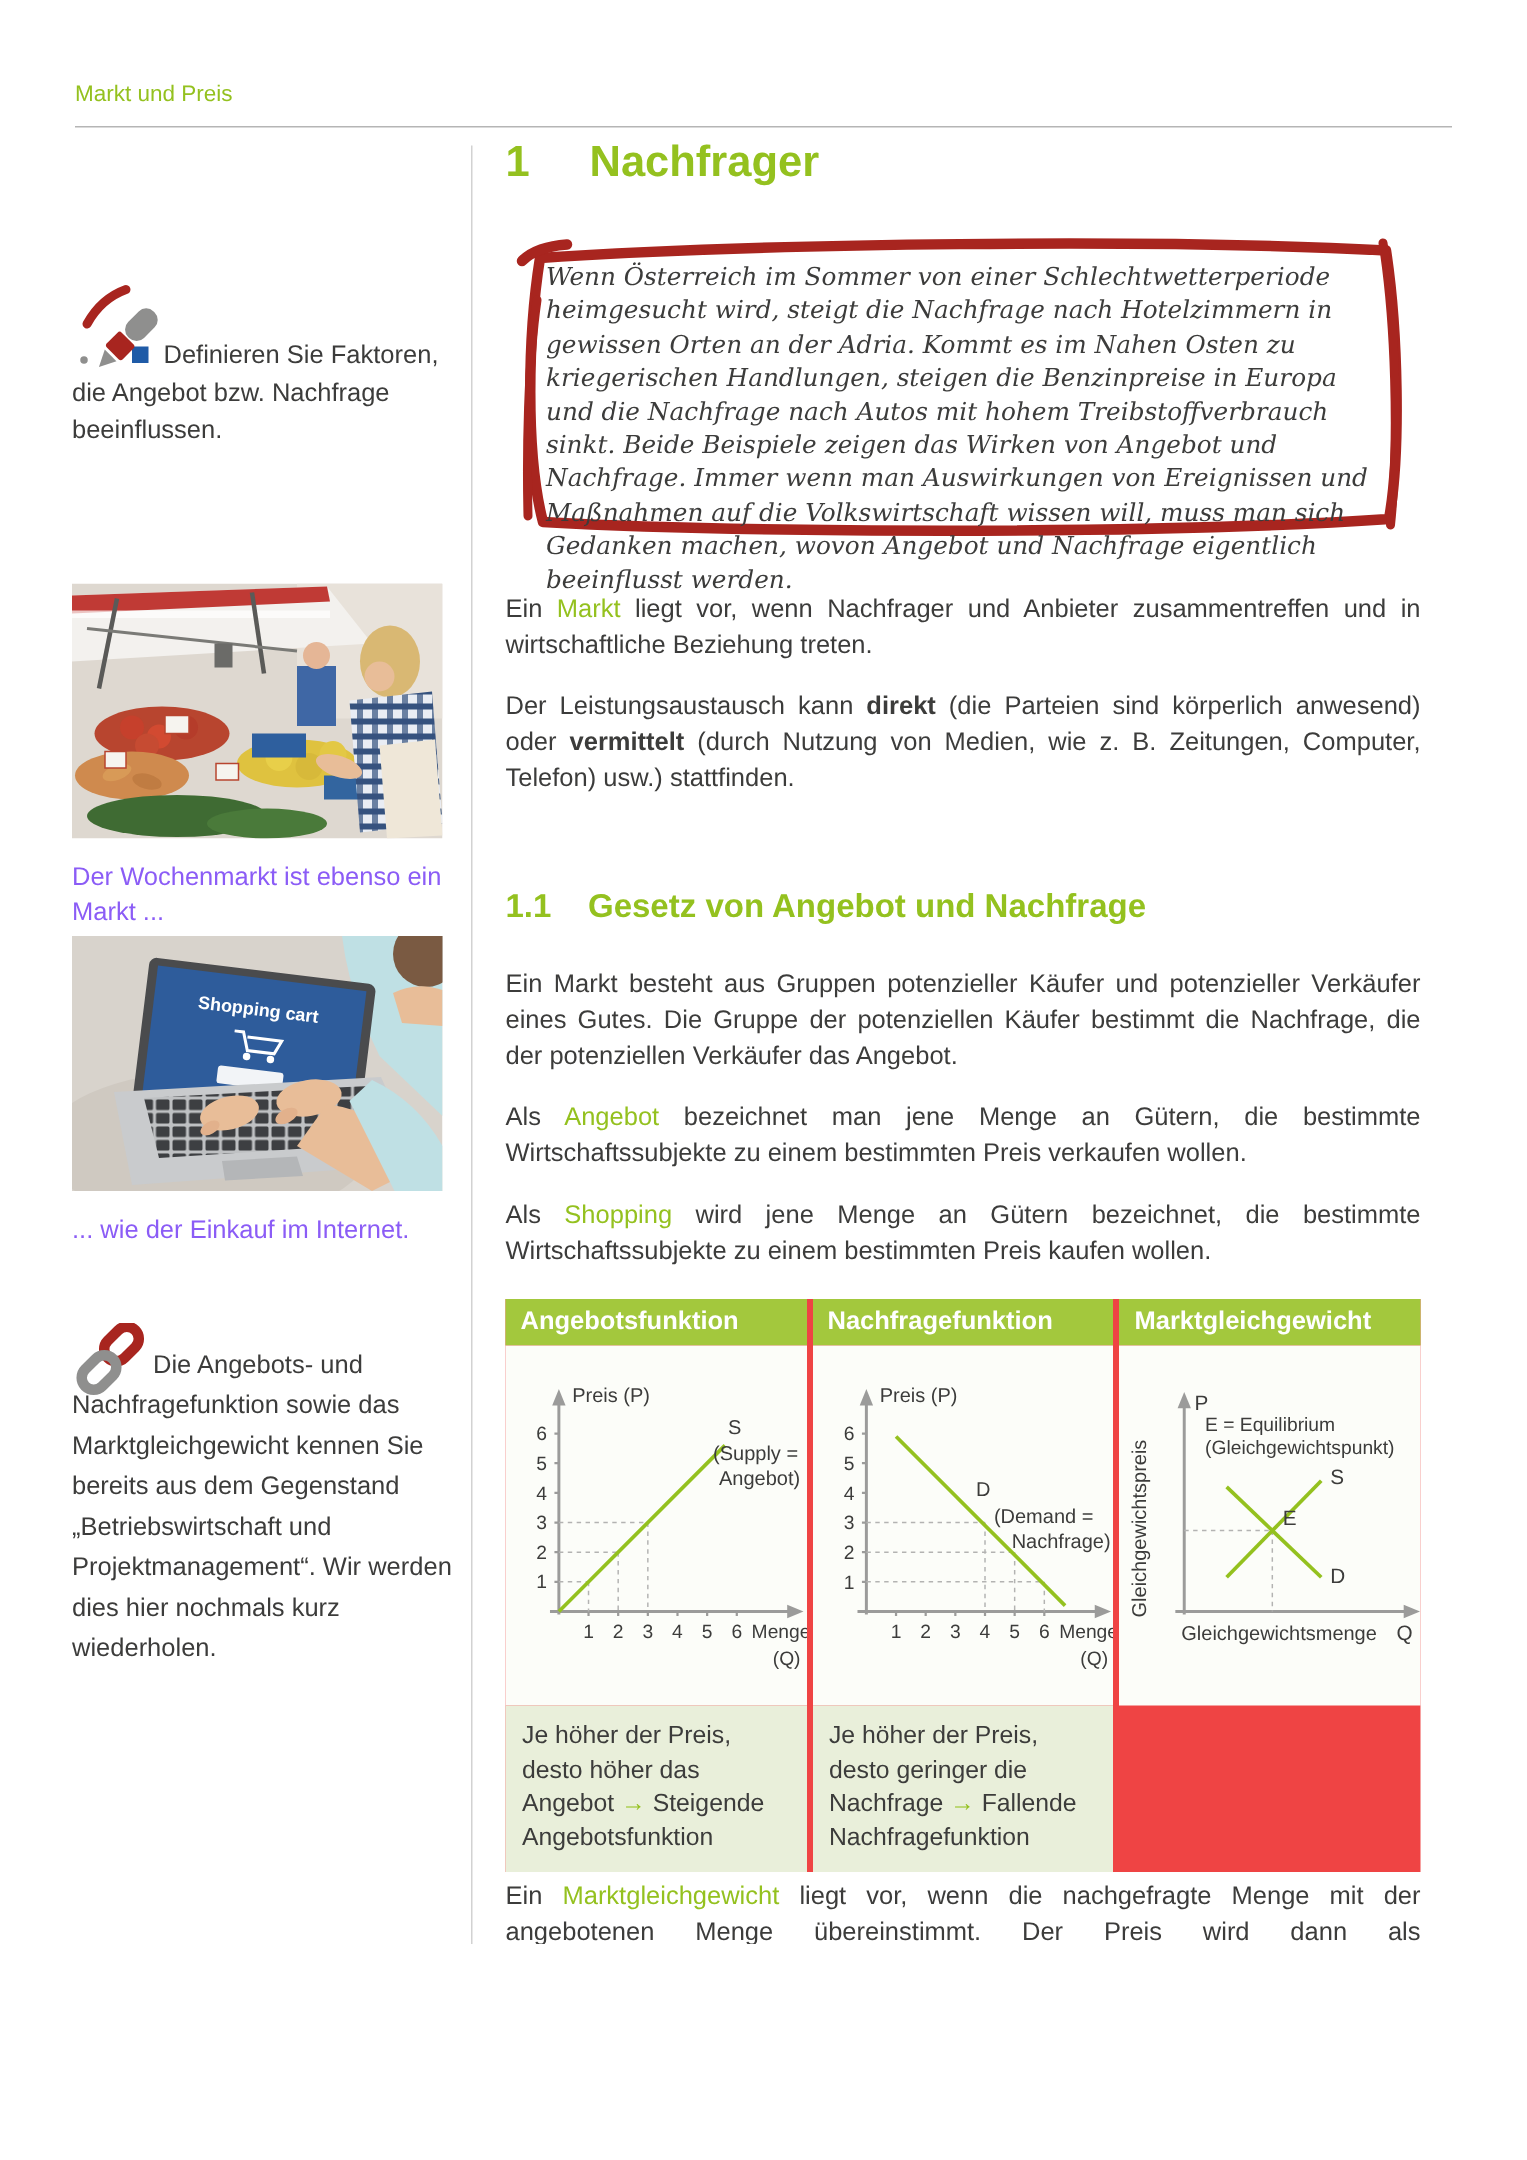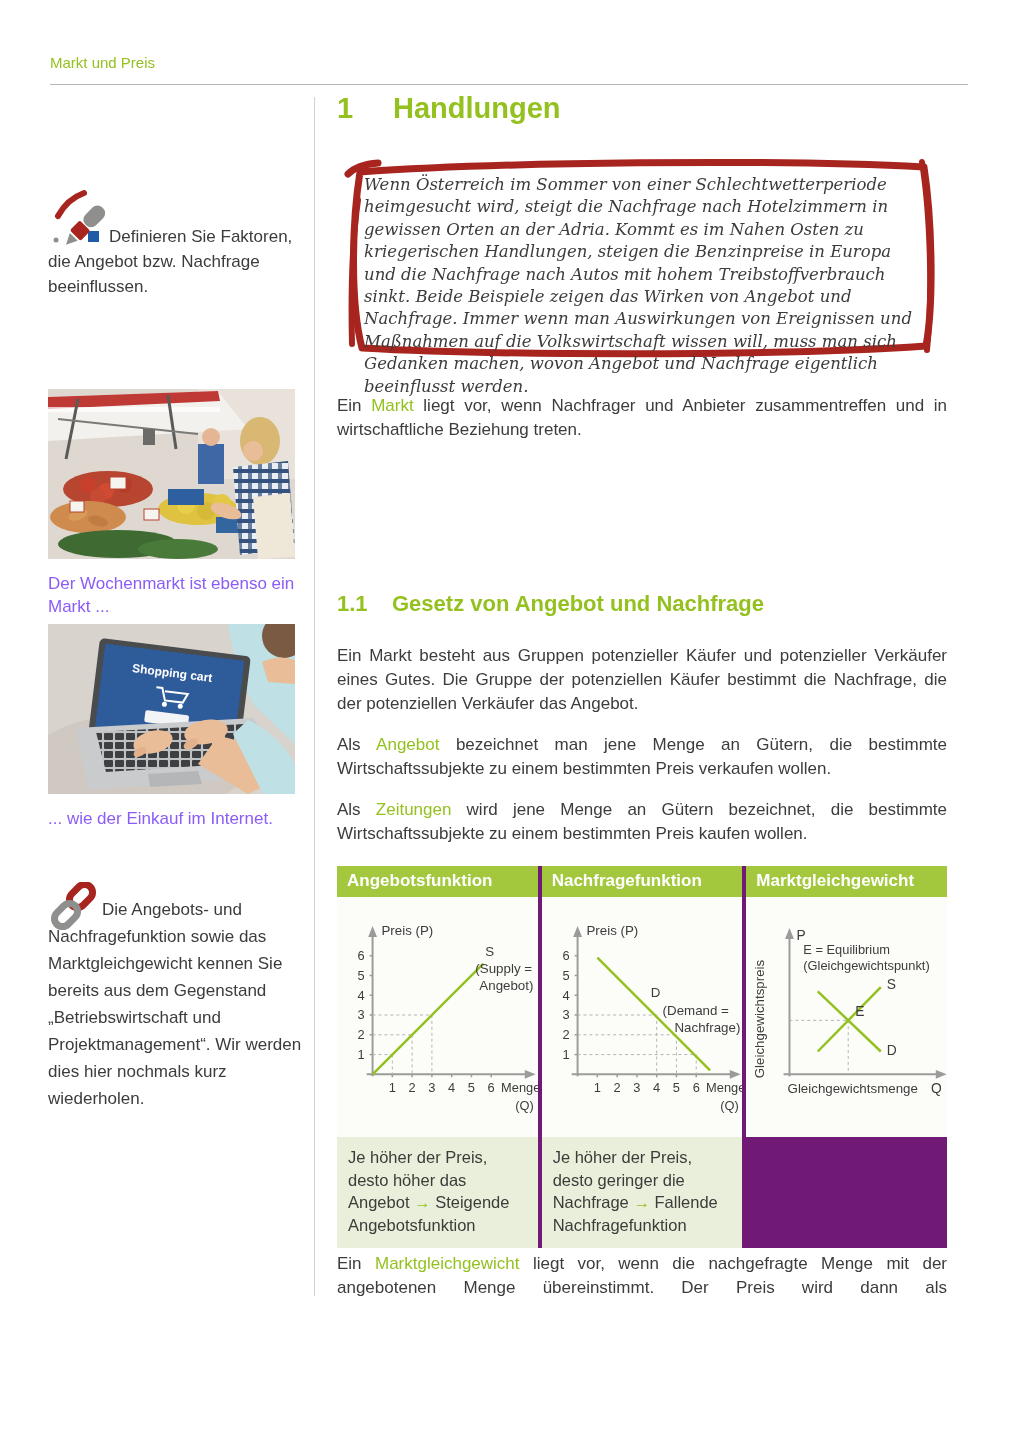--- a/index.html
+++ b/index.html
@@ -35,40 +35,40 @@
             text-align:justify;}
   .p1{top:394px;} .p2{top:459px;} .p3{top:644px;} .p4{top:733px;} .p5{top:798px;} .p6{top:1252px;}
   .section-heading{position:absolute;left:337px;top:591px;color:#94c11f;font-weight:bold;font-size:22px;}
   .section-heading .num{display:inline-block;width:55px;}
   .g{color:#94c11f;margin-top:48px;}
   .b{font-weight:bold;}
   .arr{color:#94c11f;font-weight:bold;}
 
   
   .fn-table{position:absolute;left:337px;top:866px;width:610px;display:grid;
-            grid-template-columns:1fr 1fr 1fr;grid-column-gap:4px;background:#701a75;}
+            grid-template-columns:1fr 1fr 1fr;grid-column-gap:4px;background:#ef4444;}
   .fn-table .hcell{background:#a3c83d;color:#ffffff;font-weight:bold;font-size:17px;
             padding:5px 10px 6px 10px;}
   .fn-table .ccell{background:#fcfdf9;height:240px;}
   .fn-table .scell{background:#e9efda;font-size:16.5px;line-height:22.5px;padding:9px 11px 12px 11px;}
   .fn-table svg{display:block;}
 
   .page-number{position:absolute;left:50px;top:1356px;font-size:15px;font-weight:bold;color:#6f6f6e;}
 </style>
 </head>
 <body>
 
 <div class="page">
 
   <div class="running-header">Markt und Preis</div>
   <div class="header-rule"></div>
   <div class="vdivider"></div>
 
   <div class="chapter-heading">
-    <span class="num">1</span><span>Handlungen</span>
+    <span class="num">1</span><span>Nachfrager</span>
   </div>
 
   <div class="intro-note">
     <svg width="616" height="214" viewBox="0 0 616 214">
       <path d="M26 20 C170 10, 440 7, 590 15 C598 68, 600 150, 592 194 C430 205, 150 203, 28 196 C16 150, 18 70, 26 20 Z" fill="none" stroke="#a8251f" stroke-width="7" stroke-linecap="round" stroke-linejoin="round"></path>
       <path d="M588 10 C596 60, 599 140, 593 198" fill="none" stroke="#a8251f" stroke-width="6" stroke-linecap="round"></path>
       <path d="M14 22 C20 16, 30 12, 44 11" fill="none" stroke="#a8251f" stroke-width="7" stroke-linecap="round"></path>
       <path d="M18 192 C17 150, 18 90, 24 48" fill="none" stroke="#a8251f" stroke-width="6" stroke-linecap="round"></path>
     </svg>
     <div class="txt">Wenn Österreich im Sommer von einer Schlechtwetterperiode heimgesucht wird, steigt die Nachfrage nach Hotelzimmern in gewissen Orten an der Adria. Kommt es im Nahen Osten zu kriegerischen Handlungen, steigen die Benzinpreise in Europa und die Nachfrage nach Autos mit hohem Treibstoffverbrauch sinkt. Beide Beispiele zeigen das Wirken von Angebot und Nachfrage. Immer wenn man Auswirkungen von Ereignissen und Maßnahmen auf die Volkswirtschaft wissen will, muss man sich Gedanken machen, wovon Angebot und Nachfrage eigentlich beeinflusst werden.</div>
@@ -183,28 +183,29 @@
         <rect x="-8" y="-13" width="16" height="26" rx="8" fill="none" stroke="#a8251f" stroke-width="7"></rect>
       </g>
       <g transform="translate(18 33) rotate(45)">
         <rect x="-8" y="-13" width="16" height="26" rx="8" fill="none" stroke="#8f8f8e" stroke-width="7"></rect>
       </g>
     </svg>
     <p>Die Angebots- und Nachfragefunktion sowie das Marktgleichgewicht kennen Sie bereits aus dem Gegenstand „Betriebswirtschaft und Projektmanagement“. Wir werden dies hier nochmals kurz wiederholen.</p>
   </div>
 
   <p class="main-par p1"><span>Ein </span><span class="g">Markt</span><span> liegt vor, wenn Nachfrager und Anbieter zusammentreffen und in wirtschaftliche Beziehung treten.</span></p>
+  <p class="main-par p2"><span>Der Leistungsaustausch kann </span><span class="b">direkt</span><span> (die Parteien sind körperlich anwesend) oder </span><span class="b">vermittelt</span><span> (durch Nutzung von Medien, wie z. B. Zeitungen, Computer, Telefon) usw.) stattfinden.</span></p>
 
   <div class="section-heading">
     <span class="num">1.1</span><span>Gesetz von Angebot und Nachfrage</span>
   </div>
 
   <p class="main-par p3"><span>Ein Markt besteht aus Gruppen potenzieller Käufer und potenzieller Verkäufer eines Gutes. Die Gruppe der potenziellen Käufer bestimmt die Nachfrage, die der potenziellen Verkäufer das Angebot.</span></p>
   <p class="main-par p4"><span>Als </span><span class="g">Angebot</span><span> bezeichnet man jene Menge an Gütern, die bestimmte Wirtschaftssubjekte zu einem bestimmten Preis verkaufen wollen.</span></p>
-  <p class="main-par p5"><span>Als </span><span class="g">Zeitungen</span><span> wird jene Menge an Gütern bezeichnet, die bestimmte Wirtschaftssubjekte zu einem bestimmten Preis kaufen wollen.</span></p>
+  <p class="main-par p5"><span>Als </span><span class="g">Shopping</span><span> wird jene Menge an Gütern bezeichnet, die bestimmte Wirtschaftssubjekte zu einem bestimmten Preis kaufen wollen.</span></p>
 
   <div class="fn-table">
     <div class="hcell">Angebotsfunktion</div>
     <div class="hcell">Nachfragefunktion</div>
     <div class="hcell">Marktgleichgewicht</div>
 
     <div class="ccell">
       <svg id="chart0" width="100%" height="240" viewBox="0 0 203 240">
           <line x1="36" y1="180" x2="36" y2="38" stroke="#9b9b9a" stroke-width="2"></line>
           <polygon points="31.5,39 40.5,39 36,28" fill="#9b9b9a"></polygon>

